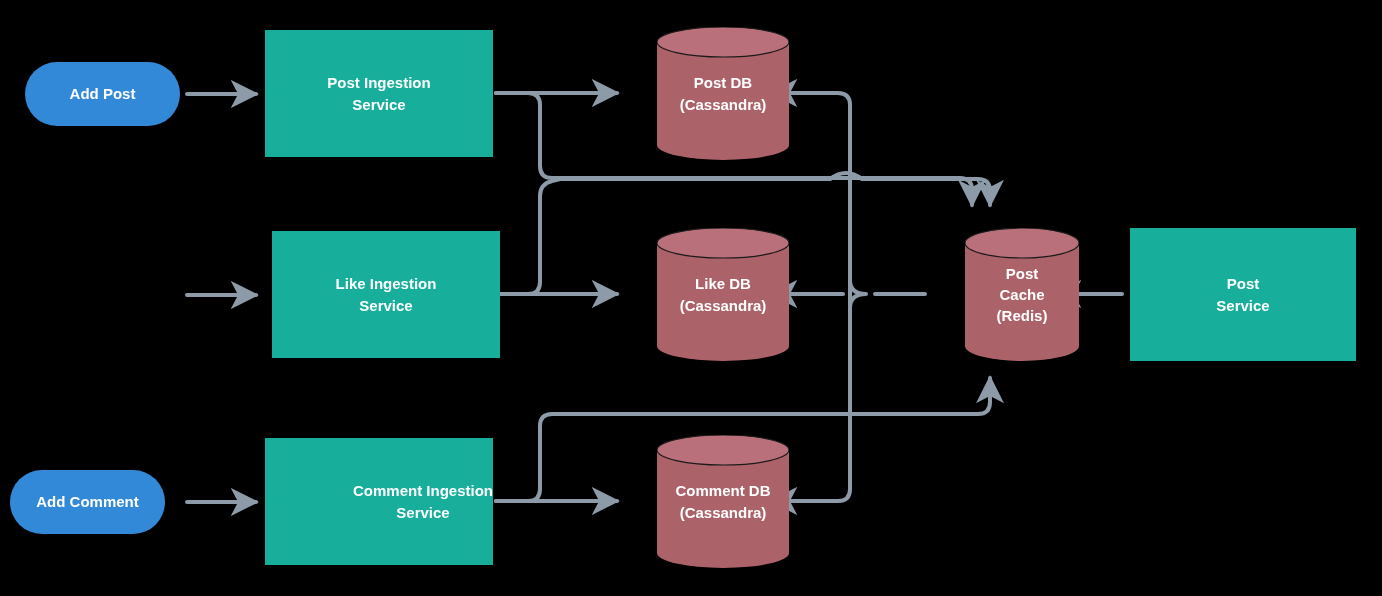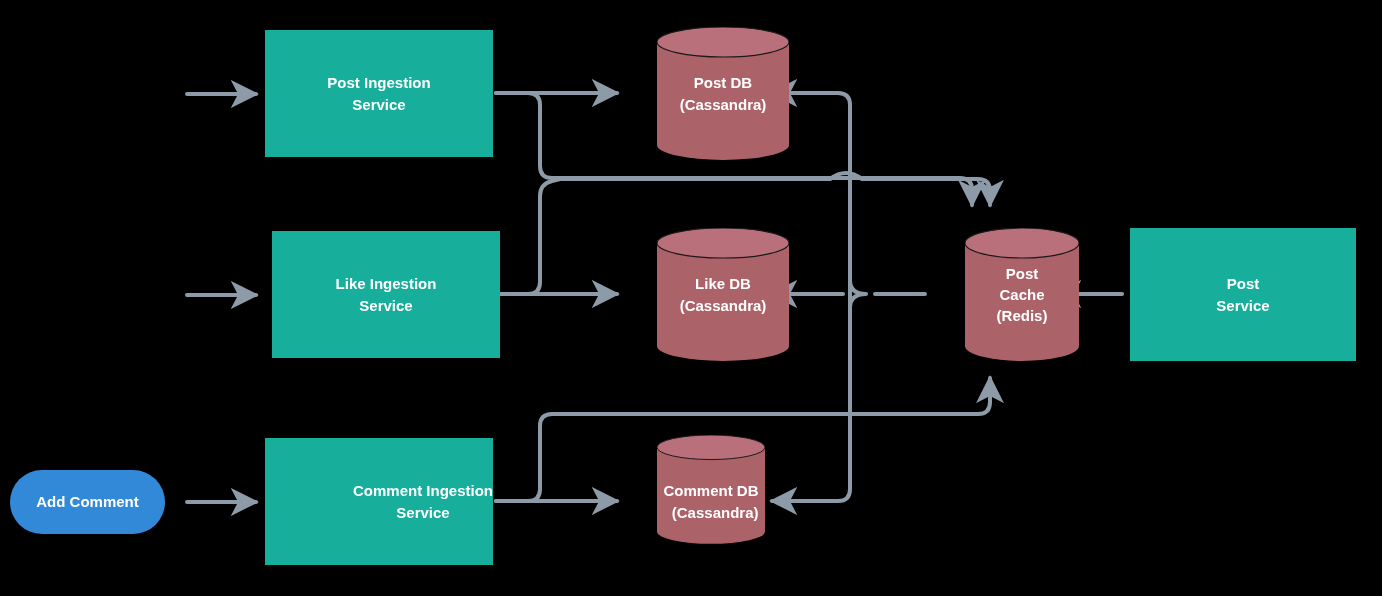--- a/index.html
+++ b/index.html
@@ -95,20 +95,23 @@
 
       <path d="M 850 294 L 850 105 Q 850 93 838 93 L 772 93" marker-end="url(#arw)"></path>
       <path d="M 925 294 L 875 294 M 843 294 L 772 294" marker-end="url(#arw)"></path>
       <path d="M 850 280 Q 850 294 866 294 Q 850 294 850 308"></path>
       <path d="M 850 294 L 850 489 Q 850 501 838 501 L 772 501" marker-end="url(#arw)"></path>
 
       <path d="M 1122 294 L 1056 294" marker-end="url(#arw)"></path>
     </g>
   </svg>
 
+  <div class="node pill" style="left:25px;top:62px;width:155px;height:64px;background:#3289d8;">
+    <span class="lbl">Add Post</span>
+  </div>
 
 
   <div class="node pill" style="left:10px;top:470px;width:155px;height:64px;background:#3289d8;">
     <span class="lbl">Add Comment</span>
   </div>
 
   <div class="node rect" style="left:265px;top:30px;width:228px;height:127px;background:#17ae9b;">
     <span class="lbl">Post Ingestion
 Service</span>
   </div>
@@ -134,21 +137,21 @@
 
   <div class="node db" style="left:625px;top:228px;width:132px;height:133px;">
     <svg class="cyl" viewBox="0 0 132 133" preserveAspectRatio="none">
       <path d="M 0 15 L 0 118 A 66 15 0 0 0 132 118 L 132 15 Z" fill="#ac6269"></path>
       <ellipse cx="66" cy="15" rx="66" ry="15" fill="#b9707a" stroke="#1a1a1a" stroke-width="1.2"></ellipse>
     </svg>
     <span class="lbl">Like DB
 (Cassandra)</span>
   </div>
 
-  <div class="node db" style="left:625px;top:435px;width:108px;height:133px;text-align:right;">
+  <div class="node db" style="left:625px;top:435px;width:132px;height:133px;">
     <svg class="cyl" viewBox="0 0 132 133" preserveAspectRatio="none">
       <path d="M 0 15 L 0 118 A 66 15 0 0 0 132 118 L 132 15 Z" fill="#ac6269"></path>
       <ellipse cx="66" cy="15" rx="66" ry="15" fill="#b9707a" stroke="#1a1a1a" stroke-width="1.2"></ellipse>
     </svg>
     <span class="lbl">Comment DB
 (Cassandra)</span>
   </div>
 
   <div class="node db" style="left:933px;top:228px;width:114px;height:133px;">
     <svg class="cyl" viewBox="0 0 114 133" preserveAspectRatio="none">

